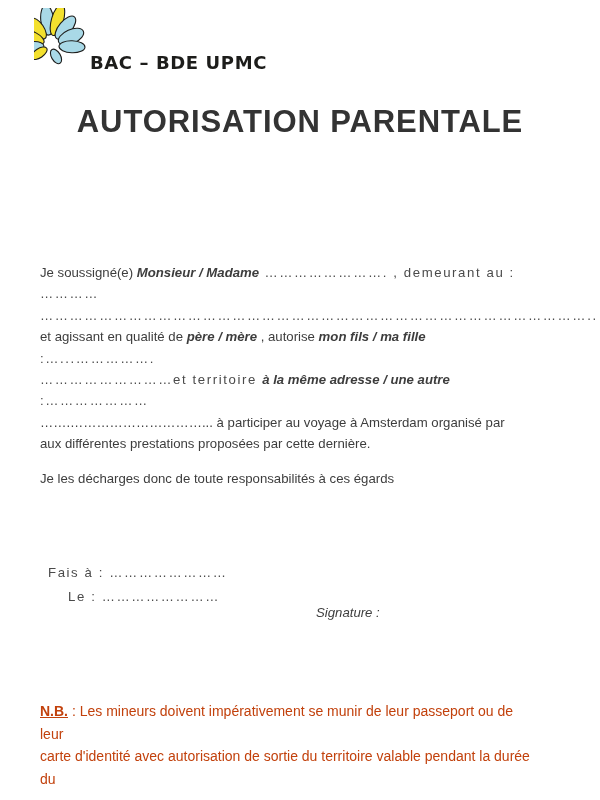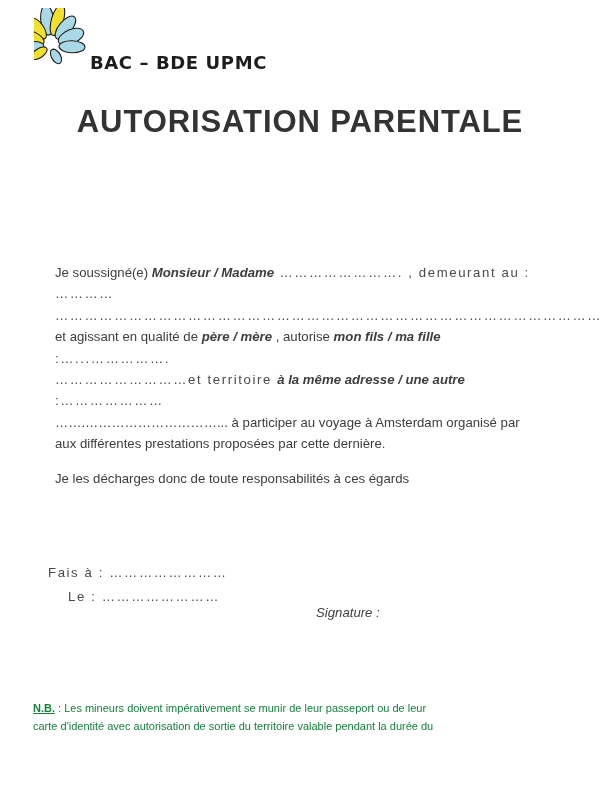--- a/index.html
+++ b/index.html
@@ -53,21 +53,21 @@
     font-family: "Liberation Sans", sans-serif;
     font-weight: bold;
     font-size: 31px;
     letter-spacing: 0.9px;
     color: #333333;
   }
 
   
   .body-block {
     position: absolute;
-    left: 55px;
+    left: 40px;
     top: 262px;
     width: 504px;
     font-size: 13.2px;
     line-height: 1.62;
     color: #3d3d3d;
   }
   .para {
     margin: 0 0 0 0;
   }
   .para + .para {
@@ -106,26 +106,26 @@
     position: absolute;
     left: 268px;
     top: 0;
     font-style: italic;
     margin-top: 16px;
   }
 
   
   .nb-block {
     position: absolute;
-    left: 33px;
+    left: 40px;
     top: 700px;
     width: 500px;
-    font-size: 11px;
+    font-size: 14px;
     line-height: 1.62;
-    color: #15803d;
+    color: #c2410c;
   }
   .nb-label {
     font-weight: bold;
     text-decoration: underline;
   }
 </style>
 </head>
 <body>
 
 <div class="header">

